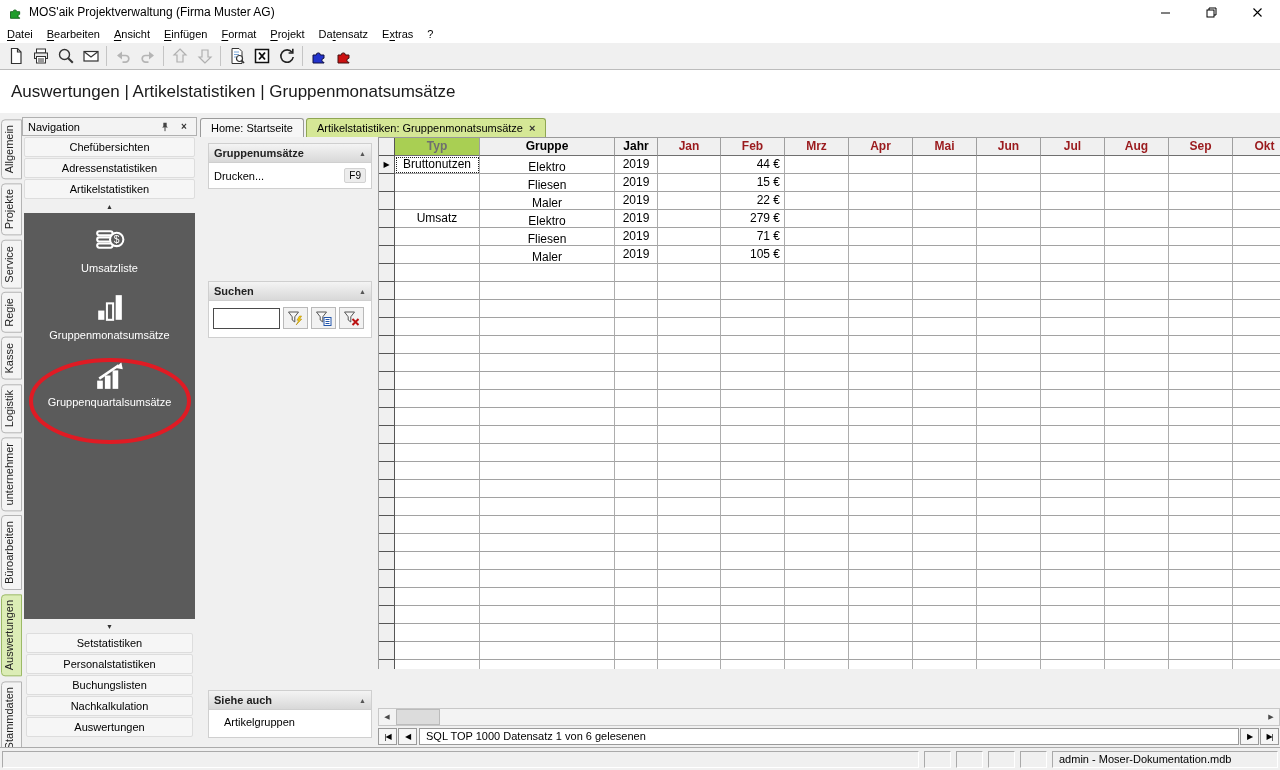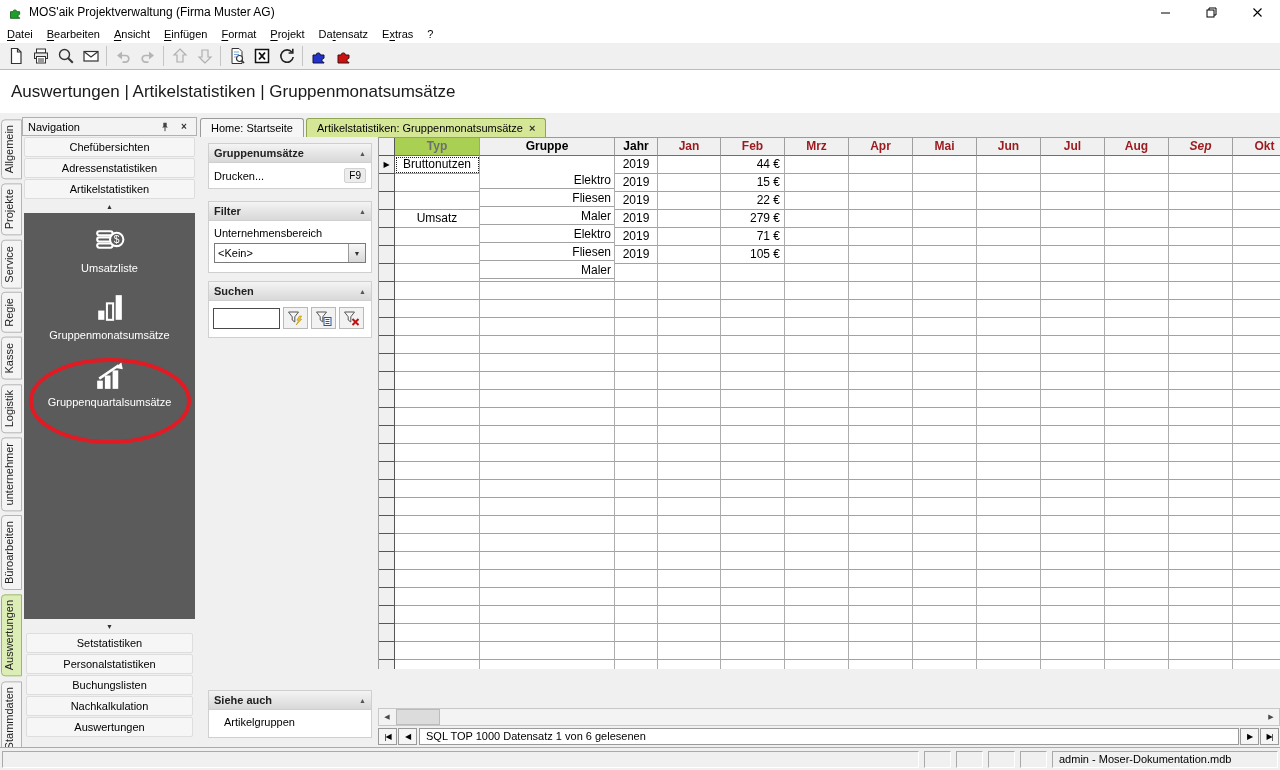--- a/index.html
+++ b/index.html
@@ -81,21 +81,21 @@
   
   .tablewrap{position:absolute;left:378px;top:24px;right:0;height:532px;overflow:hidden;background:#fff;border-left:1px solid #9a9a9a;border-top:1px solid #9a9a9a}
   .tr{display:flex;height:18px}
   .th,.td{flex:none;overflow:hidden;white-space:nowrap;font-size:12px;line-height:17px}
   .th{font-weight:bold;background:#f0f0f0;text-align:center;border-right:1px solid #9f9f9f;border-bottom:1px solid #6f6f6f}
   .th.month{color:#9a1a1d}
   .th.selhead{background:#a9cf53;color:#6f6f6f}
   .selcell{width:16px;flex:none;background:#f0f0f0;border-right:1px solid #565656;border-bottom:1px solid #565656;text-align:center;font-size:8px;line-height:18px;color:#000;overflow:hidden}
   .td{border-right:1px solid #adadad;border-bottom:1px solid #a2a2a2}
   .c-typ{text-align:center}
-  .c-gruppe{padding:16px 3px;text-align:right}
+  .c-gruppe{padding:3px 3px;text-align:center}
   .c-jahr{text-align:center}
   .c-month{text-align:right;padding:0 4px}
   .focuscell{outline:1px dotted #222;outline-offset:-2px}
 
   
   .hscroll{position:absolute;left:378px;right:0;top:595px;height:18px;background:#f3f3f3;border:1px solid #c8c8c8;display:flex;align-items:center}
   .hs-btn{width:16px;height:16px;display:flex;align-items:center;justify-content:center;font-size:7px;color:#4a4a4a;background:#f3f3f3;border:none}
   .hs-thumb{width:44px;height:16px;background:#dcdcdc;border:1px solid #bbb;margin-left:1px}
   .hs-spacer{flex:1}
 
@@ -331,33 +331,20 @@
       <div class="tp-header">
         <span>Gruppenumsätze</span>
         <span class="tp-arrow">▲</span>
       </div>
       <div class="tp-item">
         <span>Drucken...</span>
         <span class="f9">F9</span>
       </div>
     </div>
 
-    <div class="tp-section tp-s2">
-      <div class="tp-header">
-        <span>Filter</span>
-        <span class="tp-arrow">▲</span>
-      </div>
-      <div class="tp-filter-body">
-        <div class="tp-label">Unternehmensbereich</div>
-        <div class="combo">
-          <span class="combo-value">&lt;Kein&gt;</span>
-          <span class="combo-btn">▼</span>
-        </div>
-      </div>
-    </div>
 
     <div class="tp-section tp-s3">
       <div class="tp-header">
         <span>Suchen</span>
         <span class="tp-arrow">▲</span>
       </div>
       <div class="tp-search-body">
         <input class="search-input" value="" style="">
         <button class="f-btn">
             <svg viewBox="0 0 17 17">
@@ -407,21 +394,21 @@
         <div class="th" style="width: 135px;">Gruppe</div>
         <div class="th" style="width: 43px;">Jahr</div>
         <div class="th month" style="width: 63px;">Jan</div>
         <div class="th month" style="width: 64px;">Feb</div>
         <div class="th month" style="width: 64px;">Mrz</div>
         <div class="th month" style="width: 64px;">Apr</div>
         <div class="th month" style="width: 64px;">Mai</div>
         <div class="th month" style="width: 64px;">Jun</div>
         <div class="th month" style="width: 64px;">Jul</div>
         <div class="th month" style="width: 64px;">Aug</div>
-        <div class="th month" style="width: 64px; font-style: italic;">Sep</div>
+        <div class="th month" style="width: 64px;">Sep</div>
         <div class="th month" style="width: 64px;">Okt</div>
       </div>
       <div class="tr">
         <div class="selcell">▶</div>
         <div class="td c-typ focuscell" style="width: 85px;">Bruttonutzen</div>
         <div class="td c-gruppe" style="width: 135px;">Elektro</div>
         <div class="td c-jahr" style="width: 43px;">2019</div>
         <div class="td c-month" style="width: 63px;"></div>
         <div class="td c-month" style="width: 64px;">44 €</div>
         <div class="td c-month" style="width: 64px;"></div>

